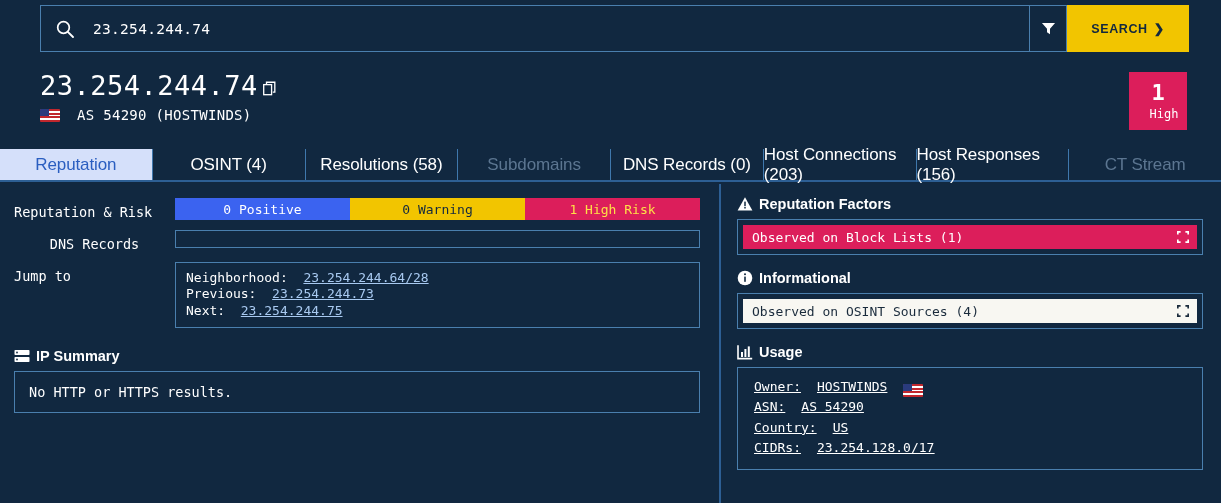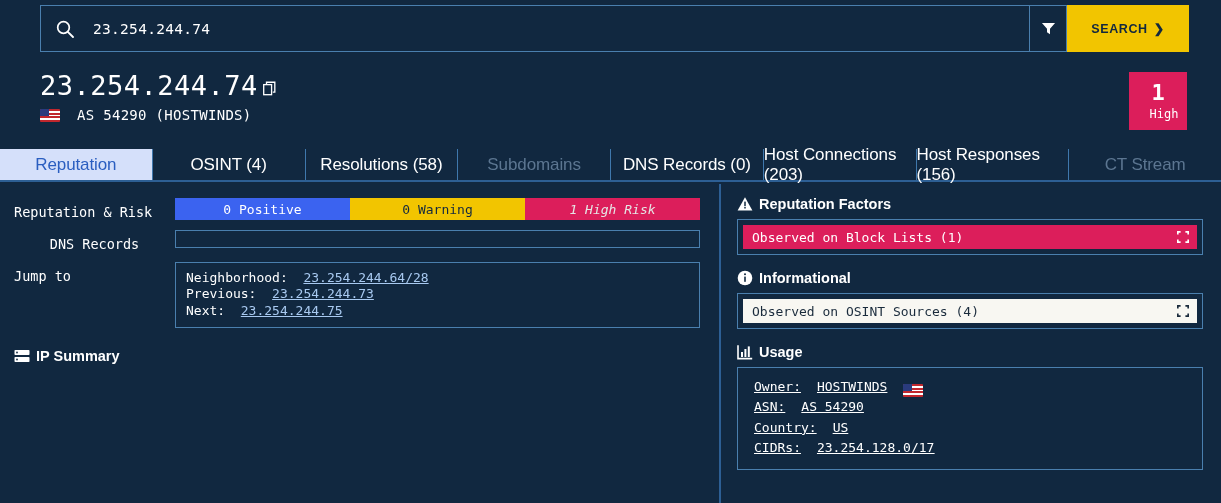--- a/index.html
+++ b/index.html
@@ -129,21 +129,21 @@
   }
   .row-body { flex: 1 1 auto; padding-right: 18px; }
 
   .repbar { display: flex; height: 22px; width: 100%; }
   .repseg {
     flex: 1 1 0; display: flex; align-items: center; justify-content: center;
     font-size: 13px;
   }
   .repseg.pos { background: #3b63f0; color: #ffffff; }
   .repseg.warn { background: #f2c500; color: #12283f; }
-  .repseg.high { background: #dc1e5b; color: #e5e5e5; font-style: italic; }
+  .repseg.high { background: #dc1e5b; color: #fde047; }
 
   .emptybox {
     height: 18px; border: 1px solid #4a7fae; background: #112840;
   }
   .jumpbox {
     border: 1px solid #4a7fae; background: #112840;
     padding: 7px 0 8px 10px;
   }
   .jumpline { font-size: 13px; color: #ffffff; line-height: 1.25; white-space: pre; }
   .jumpline a { color: #a8c9f0; text-decoration: underline; }
@@ -298,20 +298,21 @@
     <div style="margin-top:20px;">
       <div class="section-head">
         <svg class="sec-icon" viewBox="0 0 16 16">
           <rect x="0.5" y="2" width="15" height="5" rx="0.8" fill="#ffffff"></rect>
           <rect x="0.5" y="9" width="15" height="5" rx="0.8" fill="#ffffff"></rect>
           <circle cx="3" cy="4.5" r="0.9" fill="#112840"></circle>
           <circle cx="3" cy="11.5" r="0.9" fill="#112840"></circle>
         </svg>
         <span>IP Summary</span>
       </div>
+      <div class="panelbox mono">No HTTP or HTTPS results.</div>
     </div>
 
   </div>
 
   <div class="col-right">
 
     <div class="rsection" style="margin-top:12px;">
       <div class="rhead">
         <svg class="sec-icon" viewBox="0 0 16 16">
           <path d="M8 1.2 L15.4 14.4 H0.6 Z" fill="#ffffff"></path>

